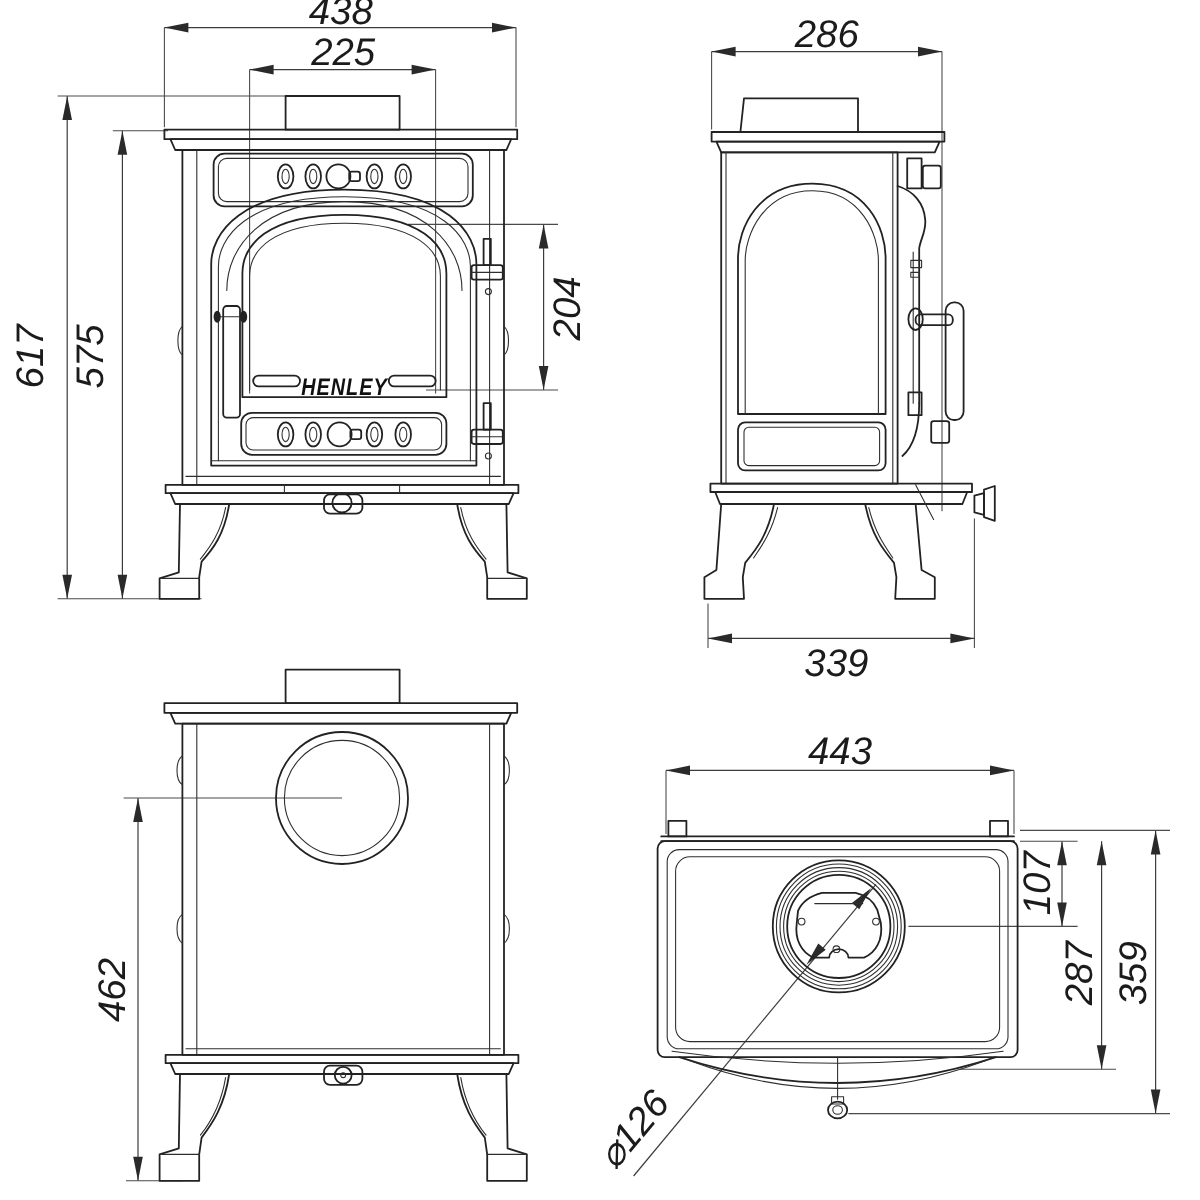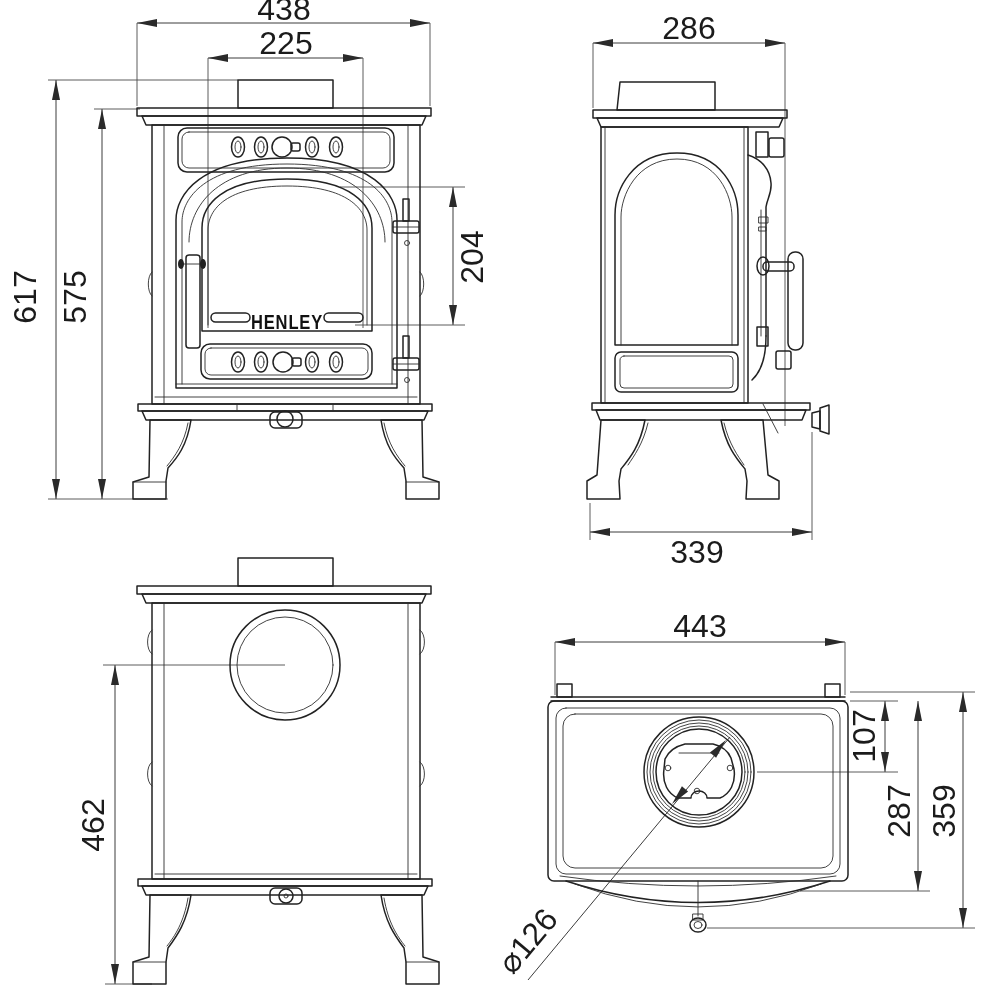--- a/index.html
+++ b/index.html
@@ -1,16 +1,16 @@
 <!DOCTYPE html>
 <html><head>
 <meta charset="utf-8">
 <style>
   html,body{margin:0;padding:0;background:#ffffff;}
-  .canvas{width:1000px;height:1000px;background:#ffffff;position:relative;font-family:"Liberation Sans",sans-serif;}
+  .canvas{width:1000px;height:1000px;background:#ffffff;position:relative;font-family:"Liberation Sans",sans-serif;font-style:italic;}
   svg{display:block;}
   .ol{fill:none;stroke:#222222;stroke-width:1.5;stroke-linejoin:round;stroke-linecap:round;}
   .il{fill:none;stroke:#2e2e2e;stroke-width:0.9;stroke-linejoin:round;stroke-linecap:round;}
   .dim{fill:none;stroke:#3c3c3c;stroke-width:1;}
   .ext{fill:none;stroke:#4a4a4a;stroke-width:0.9;}
   .arr{fill:#2a2a2a;stroke:none;}
   .lbl{font-family:"Liberation Sans",sans-serif;font-size:32px;fill:#1b1b1b;}
   .brand{font-family:"Liberation Sans",sans-serif;font-size:20px;font-weight:bold;fill:#111;letter-spacing:1px;}
   .dark{fill:#222;stroke:none;}
 </style>

